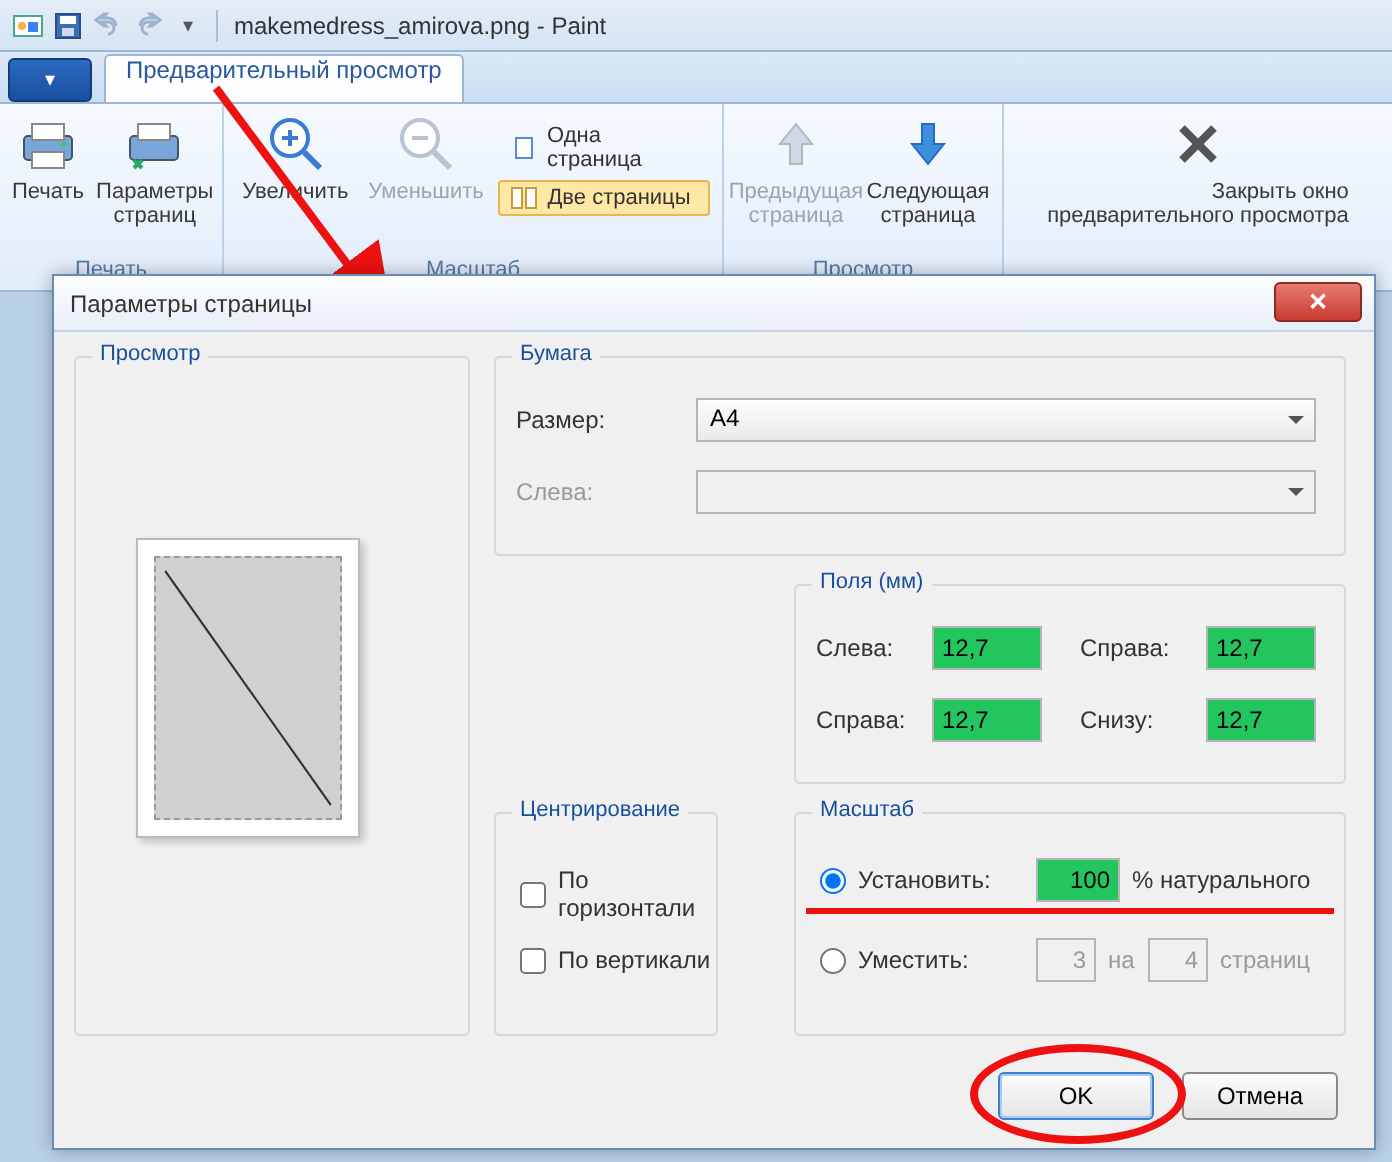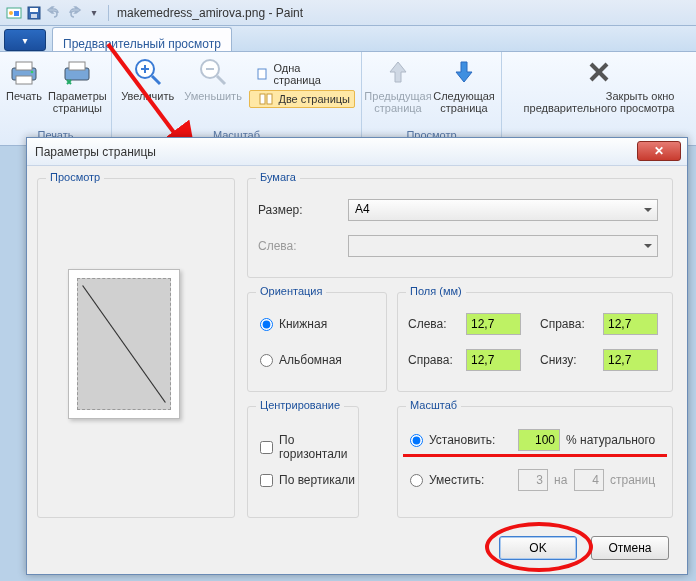--- a/index.html
+++ b/index.html
@@ -6,48 +6,48 @@
   body { margin:0; background:#b9d1e8; width:696px; height:581px; overflow:hidden; }
 
   .titlebar { height:26px; background:linear-gradient(#e4ecf7,#d6e4f4); display:flex; align-items:center; padding:0 4px; font-size:12px; color:#333; border-bottom:1px solid #9db6d4;}
   .qat-icon { width:16px; height:16px; margin:0 2px; display:inline-flex; align-items:center; justify-content:center; }
   .sep { width:1px; height:16px; background:#a9bfd9; margin:0 4px; }
   .title-text { margin-left:4px; }
 
   .tabstrip { height:26px; background:linear-gradient(#dce9f7,#c9ddf2); display:flex; align-items:flex-end; padding-left:4px; border-bottom:1px solid #9db6d4;}
   .file-btn { width:42px; height:22px; background:linear-gradient(#2a6ac1,#1b4f9e); border:1px solid #133d7a; border-radius:3px; display:flex; align-items:center; justify-content:center; margin-right:6px; }
   .file-btn span{ color:#fff; font-size:10px; }
-  .tab { height:24px; padding:0 10px; background:#fdfdff; border:1px solid #9db6d4; border-bottom:none; border-radius:3px 3px 0 0; font-size:12px; color:#2a5a9c; display:flex; align-items:flex-end; }
+  .tab { height:24px; padding:0 10px; background:#fdfdff; border:1px solid #9db6d4; border-bottom:none; border-radius:3px 3px 0 0; font-size:12px; color:#2a5a9c; display:flex; align-items:flex-start; }
 
   .ribbon { height:94px; background:linear-gradient(#f6faff,#e1ecfa); display:flex; border-bottom:1px solid #9db6d4; position:relative;}
   .group { border-right:1px solid #bcd1e8; display:flex; flex-direction:column; padding:2px 6px 0 6px;}
   .group-body { flex:1; display:flex; align-items:flex-start; gap:6px; }
   .group-label { text-align:center; font-size:11px; color:#5a7aa8; padding:2px 0 4px 0; }
   .rb-btn { display:flex; flex-direction:column; align-items:center; width:60px; font-size:11px; color:#3a3a3a; text-align:center; line-height:1.1; padding-top:2px; cursor:default;}
   .rb-btn.wide { width:120px;text-align:right; }
   .rb-btn .ico { width:32px; height:32px; margin-bottom:2px; display:flex; align-items:center; justify-content:center;}
   .disabled { color:#9aa5b1; }
   .stack { display:flex; flex-direction:column; gap:2px; }
-  .stack-item { display:flex; align-items:center; font-size:11px; color:#333; padding:1px 4px; border:1px solid transparent; border-radius:2px;justify-content:flex-end;}
+  .stack-item { display:flex; align-items:center; font-size:11px; color:#333; padding:1px 4px; border:1px solid transparent; border-radius:2px;}
   .stack-item.sel { background:#ffe8a6; border-color:#e8b84d; }
   .stack-item .tiny { width:16px; height:14px; margin-right:4px; display:inline-flex; align-items:center; justify-content:center;}
 
   
   .arrow { position:absolute; left:100px; top:36px; pointer-events:none; }
 
   
   .dialog { position:absolute; left:26px; top:137px; width:662px; height:438px; border:1px solid #6a8bb5; background:#f0f0f0; box-shadow:0 0 8px rgba(0,0,0,.3); }
   .dlg-title { height:28px; background:linear-gradient(#fdfefe,#e6eef8); border-bottom:1px solid #c7d4e6; display:flex; align-items:center; padding:0 8px; font-size:12px; color:#333; position:relative;}
   .dlg-close { position:absolute; right:6px; top:3px; width:44px; height:20px; background:linear-gradient(#e67a72,#c83b2f); border:1px solid #8a2a21; border-radius:3px; display:flex; align-items:center; justify-content:center; color:#fff; font-size:12px; font-weight:bold; cursor:default;}
   .dlg-body { position:absolute; left:10px; top:36px; right:10px; bottom:10px; }
   .groupbox { position:absolute; border:1px solid #d6d6d6; border-radius:3px; background:#f0f0f0;}
   .groupbox > .legend { position:absolute; top:-8px; left:8px; background:#f0f0f0; padding:0 4px; font-size:11px; color:#1a4f9c; }
   .lbl { font-size:12px; color:#333; position:absolute;}
   .lbl.dis { color:#9a9a9a; }
-  .field { position:absolute; height:22px; border:1px solid #b5b5b5; background:#bef264; font-size:12px; padding:2px 4px; }
+  .field { position:absolute; height:22px; border:1px solid #b5b5b5; background:#22c55e; font-size:12px; padding:2px 4px; }
   .field.dis { background:#f0f0f0; color:#9a9a9a; }
   .combo { position:absolute; height:22px; border:1px solid #b5b5b5; background:linear-gradient(#fdfdfd,#eaeaea); font-size:12px; padding:2px 18px 2px 6px; }
   .combo.dis { background:#f0f0f0; color:#9a9a9a;}
   .combo::after { content:""; position:absolute; right:5px; top:8px; border:4px solid transparent; border-top-color:#555;}
   .radio, .check { position:absolute; display:flex; align-items:center; font-size:12px; color:#333; gap:6px;}
   .radio input, .check input { margin:0; }
   .btn { position:absolute; height:24px; border:1px solid #8a8a8a; background:linear-gradient(#fdfdfd,#e4e4e4); font-size:12px; border-radius:3px; display:flex; align-items:center; justify-content:center; cursor:default;}
   .btn.primary { border-color:#3f7fd1; box-shadow:0 0 0 1px #a9c9ef inset; }
 
   
@@ -120,21 +120,21 @@
       </div>
       <div class="rb-btn">
         <span class="ico">
           <svg width="32" height="28">
               <rect x="4" y="10" width="24" height="12" rx="2" fill="#78a6d8" stroke="#456"></rect>
               <rect x="8" y="4" width="16" height="8" fill="#fff" stroke="#888"></rect>
               <path d="M6 22 l4 4 M6 26 l4 -4" stroke="#2a6" stroke-width="2"></path>
             </svg>
         </span>
         <span style="white-space:pre-line">Параметры
-страницы</span>
+страниц</span>
       </div>
     </div>
     <div class="group-label">Печать</div>
   </div>
 
   <div class="group" style="width:250px">
     <div class="group-body">
       <div class="rb-btn">
         <span class="ico">
           <svg width="32" height="32">
@@ -248,31 +248,20 @@
     </div>
 
     <div class="groupbox" style="left:210px;top:4px;width:426px;height:100px">
       <div class="legend">Бумага</div>
       <span class="lbl" style="left:10px;top:24px">Размер:</span>
       <div class="combo" style="left:100px;top:20px;width:310px"><span>A4</span></div>
       <span class="lbl dis" style="left:10px;top:60px">Слева:</span>
       <div class="combo dis" style="left:100px;top:56px;width:310px"><span></span></div>
     </div>
 
-    <div class="groupbox" style="left:210px;top:118px;width:140px;height:100px">
-      <div class="legend">Ориентация</div>
-      <label class="radio" style="left:12px;top:24px">
-          <input type="radio" checked="" style="">
-          <span>Книжная</span>
-        </label>
-      <label class="radio" style="left:12px;top:60px">
-          <input type="radio" style="">
-          <span>Альбомная</span>
-        </label>
-    </div>
 
     <div class="groupbox" style="left:360px;top:118px;width:276px;height:100px">
       <div class="legend">Поля (мм)</div>
       <span class="lbl" style="left:10px;top:24px">Слева:</span>
       <input class="field" style="left: 68px; top: 20px; width: 55px;" value="12,7">
       <span class="lbl" style="left:142px;top:24px">Справа:</span>
       <input class="field" style="left: 205px; top: 20px; width: 55px;" value="12,7">
       <span class="lbl" style="left:10px;top:60px">Справа:</span>
       <input class="field" style="left: 68px; top: 56px; width: 55px;" value="12,7">
       <span class="lbl" style="left:142px;top:60px">Снизу:</span>

